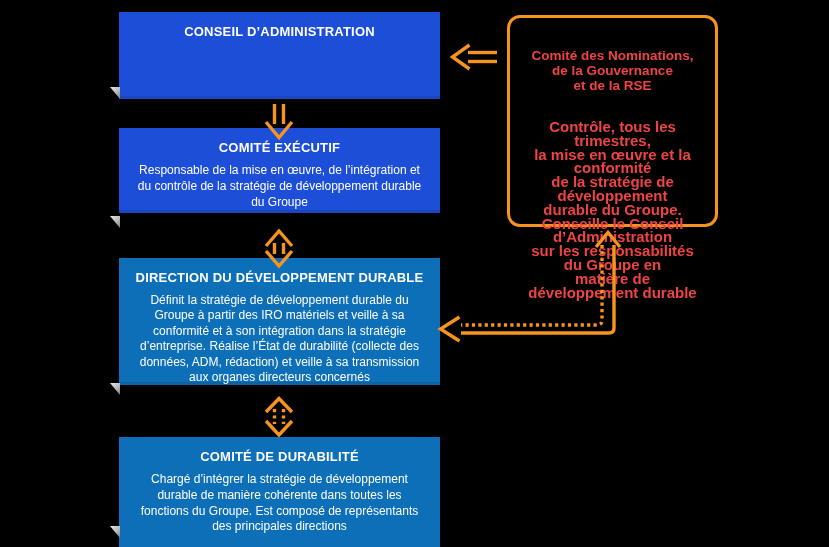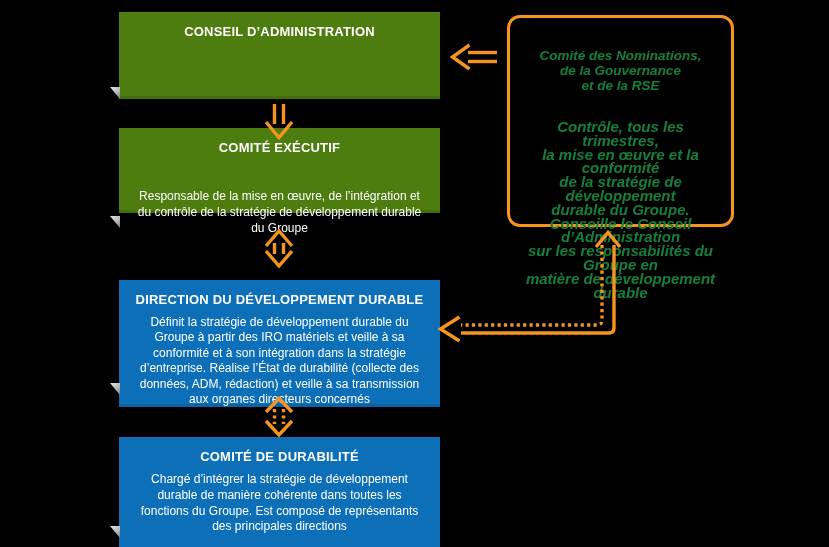--- a/index.html
+++ b/index.html
@@ -6,40 +6,40 @@
   .canvas{
     position:relative;width:829px;height:547px;background:#000;overflow:hidden;
     font-family:"Liberation Sans","DejaVu Sans",sans-serif;
   }
   .node{
     position:absolute;left:119px;width:321px;box-sizing:border-box;
     display:flex;flex-direction:column;align-items:center;
     text-align:center;color:#fff;padding:9px 14px 6px 14px;
     box-shadow:inset 0 -3px 0 rgba(0,0,0,0.10);
   }
-  .node.orange{background:#4d7c0f;gap:26px;}
+  .node.orange{background:#1d4ed8;}
   .node.blue{background:#0D6FB8;}
   .node-title{font-weight:bold;font-size:13px;letter-spacing:.2px;margin:2px 0 7px 0;line-height:17px;}
   .node-body{font-size:12px;line-height:15.8px;}
   .n1{top:12px;height:87px;}
   .n2{top:128px;height:85px;}
-  .n3{top:280px;height:127px;}
+  .n3{top:258px;height:127px;}
   .n3 .node-body{line-height:15.4px;}
   .n4{top:437px;height:117px;}
   .curl{
     position:absolute;left:110px;width:10px;height:12px;
     background:linear-gradient(135deg,#e9e9e9 0%,#b9b9b9 55%,#7d7d7d 100%);
     clip-path:polygon(0 0,100% 0,100% 100%);
   }
   .c1{top:87px;} .c2{top:216px;} .c3{top:383px;} .c4{top:526px;}
   .sidebox{
-    position:absolute;left:507px;top:15px;width:227px;height:212px;box-sizing:border-box;
+    position:absolute;left:507px;top:15px;width:211px;height:212px;box-sizing:border-box;
     border:3px solid #F7941D;border-radius:13px;background:transparent;
     display:flex;flex-direction:column;align-items:center;text-align:center;
-    padding:30px 10px 8px 10px;color:#15803d;font-style:italic;
+    padding:30px 10px 8px 10px;color:#ef4444;
   }
   .side-title{font-weight:bold;font-size:13.5px;line-height:15px;white-space:pre-line;margin-bottom:10px;}
   .side-body{font-size:15px;line-height:13.8px;font-weight:bold;white-space:pre-line;margin-top:17px;}
   svg.arrows{position:absolute;left:0;top:0;pointer-events:none;}
 </style>
 </head>
 <body>
 
 <div class="canvas">
 

